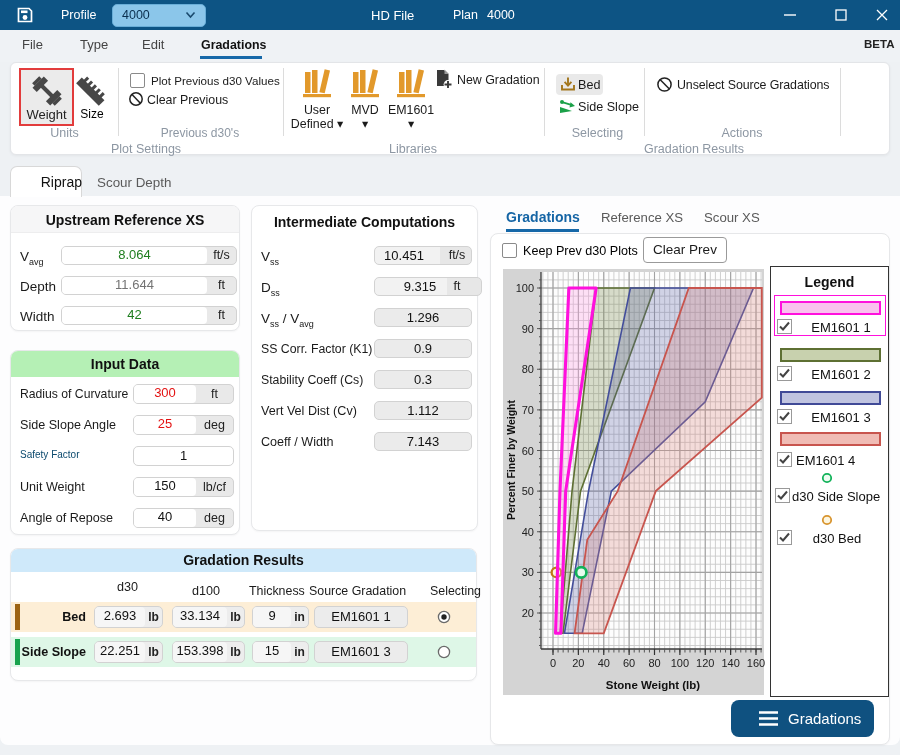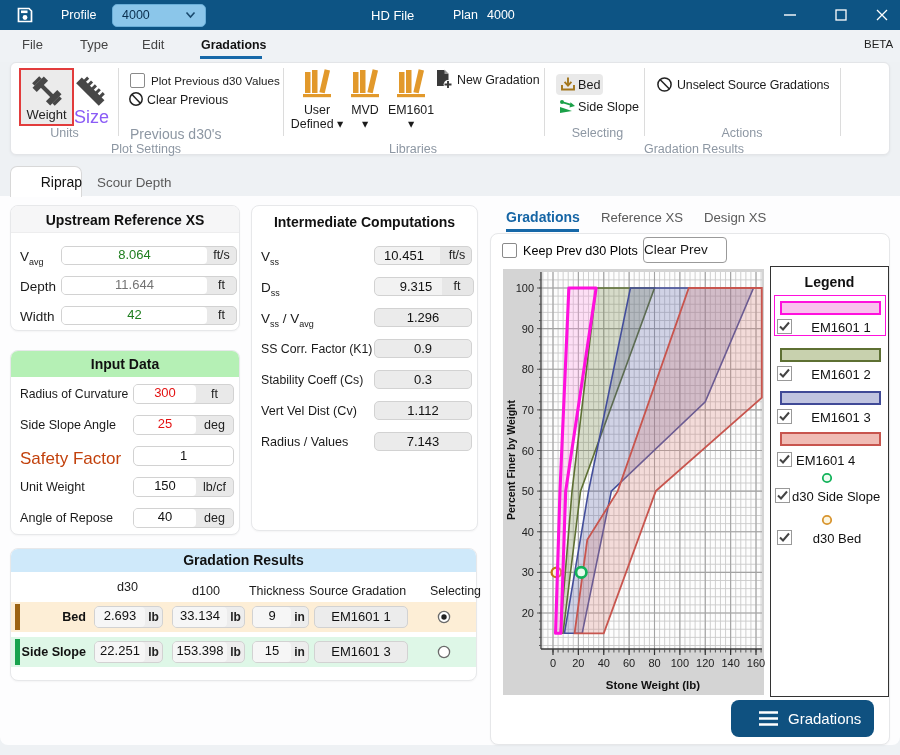--- a/index.html
+++ b/index.html
@@ -44,21 +44,21 @@
 <svg class="a" style="left:876px;top:9px" width="12" height="12" viewBox="0 0 12 12">
     <path d="M1 1 L11 11 M11 1 L1 11" stroke="#fff" stroke-width="1.3"></path>
   </svg>
 
 <div class="a" style="left:0;top:30px;width:900px;height:32px;background:#eff2f5"></div>
 <div class="a" style="left:22px;top:37px;font-size:13px;color:#444">File</div>
 <div class="a" style="left:80px;top:37px;font-size:13px;color:#444">Type</div>
 <div class="a" style="left:142px;top:37px;font-size:13px;color:#444">Edit</div>
 <div class="a" style="left:201px;top:38px;font-size:12.4px;font-weight:bold;color:#111">Gradations</div>
 <div class="a" style="left:200px;top:56px;width:62px;height:3px;background:#1668a8"></div>
-<div class="a" style="left:864px;top:38px;font-size:11.5px;font-weight:normal;color:#222">BETA</div>
+<div class="a" style="left:864px;top:38px;font-size:11.5px;font-weight:bold;color:#222">BETA</div>
 
 <div class="a" style="left:10px;top:62px;width:880px;height:93px;background:#fff;border:1px solid #e3e5e8;border-radius:6px;box-shadow:0 1px 3px rgba(0,0,0,0.05)"></div>
 
 <div class="a" style="left:19px;top:68px;width:55px;height:58px;background:#ebebeb;border:2.5px solid #e23c3c"></div>
 <svg class="a" style="left:28px;top:72px" width="38" height="38" viewBox="0 0 38 38">
  <g transform="rotate(45 19 19)" fill="#474747">
   <rect x="8" y="17" width="22" height="4"></rect>
   <rect x="6.5" y="11" width="6" height="16"></rect>
   <rect x="25.5" y="11" width="6" height="16"></rect>
   <rect x="3" y="14" width="3.5" height="10"></rect>
@@ -70,32 +70,32 @@
 <svg class="a" style="left:72px;top:72px" width="38" height="38" viewBox="0 0 38 38">
  <g transform="rotate(45 19 19)" fill="#474747">
   <rect x="3" y="16" width="32" height="8"></rect>
   <rect x="6" y="11.5" width="3" height="6"></rect>
   <rect x="11.5" y="11.5" width="3" height="6"></rect>
   <rect x="17" y="11.5" width="3" height="6"></rect>
   <rect x="22.5" y="11.5" width="3" height="6"></rect>
   <rect x="28" y="11.5" width="3" height="6"></rect>
  </g>
 </svg>
-<div class="a" style="left:74px;top:107px;width:36px;text-align:left;font-size:18px;color:#8b5cf6">Size</div>
+<div class="a" style="left:74px;top:107px;width:36px;text-align:center;font-size:12px;color:#000000">Size</div>
 <div class="a gray" style="left:19px;top:126px;width:91px;text-align:center;font-size:12.5px">Units</div>
 <div class="a vsep" style="left:118px;top:68px;height:68px"></div>
 
 <div class="a cb" style="left:130px;top:73px"></div>
 <div class="a" style="left:151px;top:74px;font-size:11.6px;color:#1b1b1b">Plot Previous d30 Values</div>
 <svg class="a" style="left:128px;top:91px" width="16" height="16" viewBox="0 0 16 16">
     <circle cx="8" cy="8" r="6.2" fill="none" stroke="#222" stroke-width="1.5"></circle>
     <path d="M3.8 3.2 L12.6 12.4" stroke="#222" stroke-width="1.5"></path>
   </svg>
 <div class="a" style="left:147px;top:93px;font-size:12.4px;color:#1b1b1b">Clear Previous</div>
-<div class="a gray" style="left:130px;top:126px;width:140px;font-size:14px">Previous d30's</div>
+<div class="a gray" style="left:130px;top:126px;width:140px;text-align:center;font-size:12px">Previous d30's</div>
 <div class="a gray" style="left:80px;top:142px;width:132px;text-align:center;font-size:12.5px">Plot Settings</div>
 <div class="a vsep" style="left:283px;top:68px;height:68px"></div>
 
 <svg class="a" style="left:300px;top:69px" width="34" height="30" viewBox="0 0 34 30">
 <rect x="5" y="3" width="5.5" height="21" fill="#e2992b"></rect>
 <rect x="12" y="1" width="5.5" height="23" fill="#e2992b"></rect>
 <rect x="22" y="0.5" width="5.5" height="23.5" fill="#e2992b" transform="rotate(13 24.5 12)"></rect>
 <rect x="3" y="25" width="28" height="3.2" fill="#e2992b"></rect>
 </svg>
 <div class="a" style="left:272px;top:103px;width:90px;text-align:center;font-size:12.4px;color:#1b1b1b">User</div>
@@ -177,48 +177,48 @@
 <div class="a" style="left:11px;top:351px;width:228px;height:26px;background:#b5f0b5;border-radius:7px 7px 0 0"></div>
 <div class="a" style="left:11px;top:356px;width:228px;text-align:center;font-size:14px;font-weight:bold;color:#111">Input Data</div>
 <div class="a" style="left:20px;top:387px;font-size:12.2px;color:#1b1b1b">Radius of Curvature</div>
 <div class="a grp" style="left:133px;top:384px;width:101px;height:20px"></div>
 <div class="a grpw" style="left:133px;top:384px;width:62px;height:18px;font-size:13px;color:#e31212;line-height:16px;transform:translate(1px,1px);border-radius:4px">300</div>
 <div class="a unit" style="left:195px;top:384px;width:39px;line-height:20px">ft</div>
 <div class="a" style="left:20px;top:418px;font-size:12.6px;color:#1b1b1b">Side Slope Angle</div>
 <div class="a grp" style="left:133px;top:415px;width:101px;height:20px"></div>
 <div class="a grpw" style="left:133px;top:415px;width:62px;height:18px;font-size:13px;color:#e31212;line-height:16px;transform:translate(1px,1px);border-radius:4px">25</div>
 <div class="a unit" style="left:195px;top:415px;width:39px;line-height:20px">deg</div>
-<div class="a" style="left:20px;top:449px;font-size:17px;color:#c2410c">Safety Factor</div>
+<div class="a" style="left:20px;top:449px;font-size:10px;color:#0c4a6e">Safety Factor</div>
 <div class="a" style="left:133px;top:446px;width:101px;height:20px;background:#fff;border:1px solid #d2d2d2;border-radius:5px;text-align:center;font-size:13px;color:#111;line-height:18px">1</div>
 <div class="a" style="left:20px;top:480px;font-size:12.6px;color:#1b1b1b">Unit Weight</div>
 <div class="a grp" style="left:133px;top:477px;width:101px;height:20px"></div>
 <div class="a grpw" style="left:133px;top:477px;width:62px;height:18px;font-size:13px;color:#111;line-height:16px;transform:translate(1px,1px);border-radius:4px">150</div>
 <div class="a unit" style="left:195px;top:477px;width:39px;line-height:20px">lb/cf</div>
 <div class="a" style="left:20px;top:511px;font-size:12.6px;color:#1b1b1b">Angle of Repose</div>
 <div class="a grp" style="left:133px;top:508px;width:101px;height:20px"></div>
 <div class="a grpw" style="left:133px;top:508px;width:62px;height:18px;font-size:13px;color:#111;line-height:16px;transform:translate(1px,1px);border-radius:4px">40</div>
 <div class="a unit" style="left:195px;top:508px;width:39px;line-height:20px">deg</div>
 
 <div class="a card" style="left:251px;top:205px;width:227px;height:326px"></div>
 <div class="a" style="left:251px;top:214px;width:227px;text-align:center;font-size:14px;font-weight:bold;color:#111">Intermediate Computations</div>
 <div class="a lbl" style="left:261px;top:249px">V<sub>ss</sub></div>
 <div class="a ro" style="left:374px;top:246px;width:98px;height:19px;line-height:17px;padding-right:38px;background:linear-gradient(90deg,#f2f2f2 0 68%,#e7e7e7 68%)">10.451</div>
 <div class="a unit" style="left:442px;top:246px;width:30px;line-height:19px">ft/s</div>
 <div class="a lbl" style="left:261px;top:280px">D<sub>ss</sub></div>
-<div class="a ro" style="left:374px;top:277px;width:100px;height:19px;line-height:17px;padding-right:16px;background:linear-gradient(90deg,#f2f2f2 0 68%,#e7e7e7 68%)">9.315</div>
+<div class="a ro" style="left:374px;top:277px;width:108px;height:19px;line-height:17px;padding-right:16px;background:linear-gradient(90deg,#f2f2f2 0 68%,#e7e7e7 68%)">9.315</div>
 <div class="a unit" style="left:442px;top:277px;width:30px;line-height:19px">ft</div>
 <div class="a lbl" style="left:261px;top:311px">V<sub>ss</sub> / V<sub>avg</sub></div>
 <div class="a ro" style="left:374px;top:308px;width:98px;height:19px;line-height:17px">1.296</div>
 <div class="a" style="left:261px;top:342px;font-size:12.3px;color:#1b1b1b">SS Corr. Factor (K1)</div>
 <div class="a ro" style="left:374px;top:339px;width:98px;height:19px;line-height:17px">0.9</div>
 <div class="a" style="left:261px;top:373px;font-size:12.3px;color:#1b1b1b">Stability Coeff (Cs)</div>
 <div class="a ro" style="left:374px;top:370px;width:98px;height:19px;line-height:17px">0.3</div>
 <div class="a" style="left:261px;top:404px;font-size:12.6px;color:#1b1b1b">Vert Vel Dist (Cv)</div>
 <div class="a ro" style="left:374px;top:401px;width:98px;height:19px;line-height:17px">1.112</div>
-<div class="a" style="left:261px;top:435px;font-size:12.6px;color:#1b1b1b">Radius / Values</div>
+<div class="a" style="left:261px;top:435px;font-size:12.6px;color:#1b1b1b">Coeff / Width</div>
 <div class="a ro" style="left:374px;top:432px;width:98px;height:19px;line-height:17px">7.143</div>
 
 <div class="a card" style="left:10px;top:548px;width:467px;height:133px"></div>
 <div class="a" style="left:11px;top:549px;width:465px;height:23px;background:#cfe9fa;border-radius:7px 7px 0 0"></div>
 <div class="a" style="left:11px;top:552px;width:465px;text-align:center;font-size:14px;font-weight:bold;color:#111">Gradation Results</div>
 <div class="a" style="left:117px;top:580px;font-size:12.6px;color:#1b1b1b">d30</div>
 <div class="a" style="left:192px;top:584px;font-size:12.6px;color:#1b1b1b">d100</div>
 <div class="a" style="left:249px;top:584px;font-size:12.4px;color:#1b1b1b">Thickness</div>
 <div class="a" style="left:309px;top:584px;font-size:12.4px;color:#1b1b1b">Source Gradation</div>
 <div class="a" style="left:430px;top:584px;font-size:12.4px;color:#1b1b1b">Selecting</div>
@@ -255,24 +255,24 @@
 <div class="a unit" style="left:290px;top:641px;width:19px;line-height:22px;font-weight:bold;font-size:12px">in</div>
 <div class="a ro" style="left:314px;top:641px;width:94px;height:22px;line-height:20px;background:#ececec">EM1601 3</div>
 <svg class="a" style="left:437px;top:645px" width="14" height="14" viewBox="0 0 14 14">
     <circle cx="7" cy="7" r="5.6" fill="#fff" stroke="#6a6a6a" stroke-width="1.3"></circle>
   </svg>
 
 <div class="a" style="left:490px;top:233px;width:400px;height:512px;background:#fff;border:1px solid #e6e7e9;border-radius:8px;box-shadow:0 1px 2px rgba(0,0,0,0.04)"></div>
 <div class="a" style="left:506px;top:209px;font-size:14px;font-weight:bold;color:#1565a5">Gradations</div>
 <div class="a" style="left:506px;top:229px;width:73px;height:3px;background:#1668a8"></div>
 <div class="a tabtxt" style="left:601px;top:210px">Reference XS</div>
-<div class="a tabtxt" style="left:704px;top:210px">Design XS</div>
+<div class="a tabtxt" style="left:704px;top:210px">Scour XS</div>
 <div class="a cb" style="left:502px;top:243px"></div>
 <div class="a" style="left:523px;top:244px;font-size:12.6px;color:#000000">Keep Prev d30 Plots</div>
-<div class="a" style="left:643px;top:237px;width:84px;height:26px;background:#fff;border:1px solid #9a9a9a;border-radius:4px;font-size:13.5px;color:#1b1b1b;line-height:24px">Clear Prev</div>
+<div class="a" style="left:643px;top:237px;width:84px;height:26px;background:#fff;border:1px solid #9a9a9a;border-radius:4px;text-align:center;font-size:13.5px;color:#1b1b1b;line-height:24px">Clear Prev</div>
 
 <div class="a" style="left:503px;top:269px;width:261px;height:426px"><svg width="266" height="426" viewBox="0 0 266 426" style="overflow:visible">
 <rect x="0" y="0" width="261" height="426" fill="#d4d4d4"></rect>
 <rect x="38" y="3" width="221" height="377" fill="#fdfdfd"></rect>
 <path d="M39.85,3V380M44.92,3V380M50.0,3V380M55.08,3V380M60.15,3V380M65.23,3V380M70.3,3V380M75.38,3V380M80.45,3V380M85.53,3V380M90.6,3V380M95.68,3V380M100.75,3V380M105.83,3V380M110.9,3V380M115.98,3V380M121.05,3V380M126.13,3V380M131.2,3V380M136.28,3V380M141.35,3V380M146.43,3V380M151.5,3V380M156.58,3V380M161.65,3V380M166.73,3V380M171.8,3V380M176.88,3V380M181.96,3V380M187.03,3V380M192.11,3V380M197.18,3V380M202.26,3V380M207.33,3V380M212.41,3V380M217.48,3V380M222.56,3V380M227.63,3V380M232.71,3V380M237.78,3V380M242.86,3V380M247.93,3V380M253.01,3V380M258.08,3V380M38,10.88H259M38,19.0H259M38,27.12H259M38,35.25H259M38,43.38H259M38,51.5H259M38,59.62H259M38,67.75H259M38,75.88H259M38,84.0H259M38,92.12H259M38,100.25H259M38,108.38H259M38,116.5H259M38,124.62H259M38,132.75H259M38,140.88H259M38,149.0H259M38,157.12H259M38,165.25H259M38,173.38H259M38,181.5H259M38,189.62H259M38,197.75H259M38,205.88H259M38,214.0H259M38,222.12H259M38,230.25H259M38,238.38H259M38,246.5H259M38,254.62H259M38,262.75H259M38,270.88H259M38,279.0H259M38,287.12H259M38,295.25H259M38,303.38H259M38,311.5H259M38,319.62H259M38,327.75H259M38,335.88H259M38,344.0H259M38,352.12H259M38,360.25H259M38,368.38H259M38,376.5H259" stroke="#c9c9c9" stroke-width="0.9" fill="none"></path>
 <path d="M50.0,3V380M75.38,3V380M100.75,3V380M126.13,3V380M151.5,3V380M176.88,3V380M202.26,3V380M227.63,3V380M253.01,3V380M38,344.0H259M38,303.38H259M38,262.75H259M38,222.12H259M38,181.5H259M38,140.88H259M38,100.25H259M38,59.62H259M38,19.0H259" stroke="#a3a3a3" stroke-width="1.1" fill="none"></path>
 <path d="M57.23,364.31 L69.03,222.12 L93.14,19.0 L151.5,19.0 L77.53,222.12 L60.02,364.31 Z" fill="#6f8040" fill-opacity="0.27" stroke="#5e7033" stroke-width="1.6"></path>
 <path d="M61.42,364.31 L85.53,222.12 L127.4,19.0 L250.47,19.0 L202.26,132.75 L108.36,222.12 L79.18,364.31 Z" fill="#5761a8" fill-opacity="0.27" stroke="#434e9b" stroke-width="1.6"></path>
 <path d="M71.57,364.31 L84.26,270.88 L114.71,222.12 L185.76,19.0 L258.84,19.0 L258.84,128.69 L152.77,222.12 L100.75,364.31 Z" fill="#d98079" fill-opacity="0.27" stroke="#c8554e" stroke-width="1.8"></path>
 <circle cx="53.43" cy="303.38" r="4.8" fill="#fdf6e0" stroke="#c07818" stroke-width="2.3"></circle>

